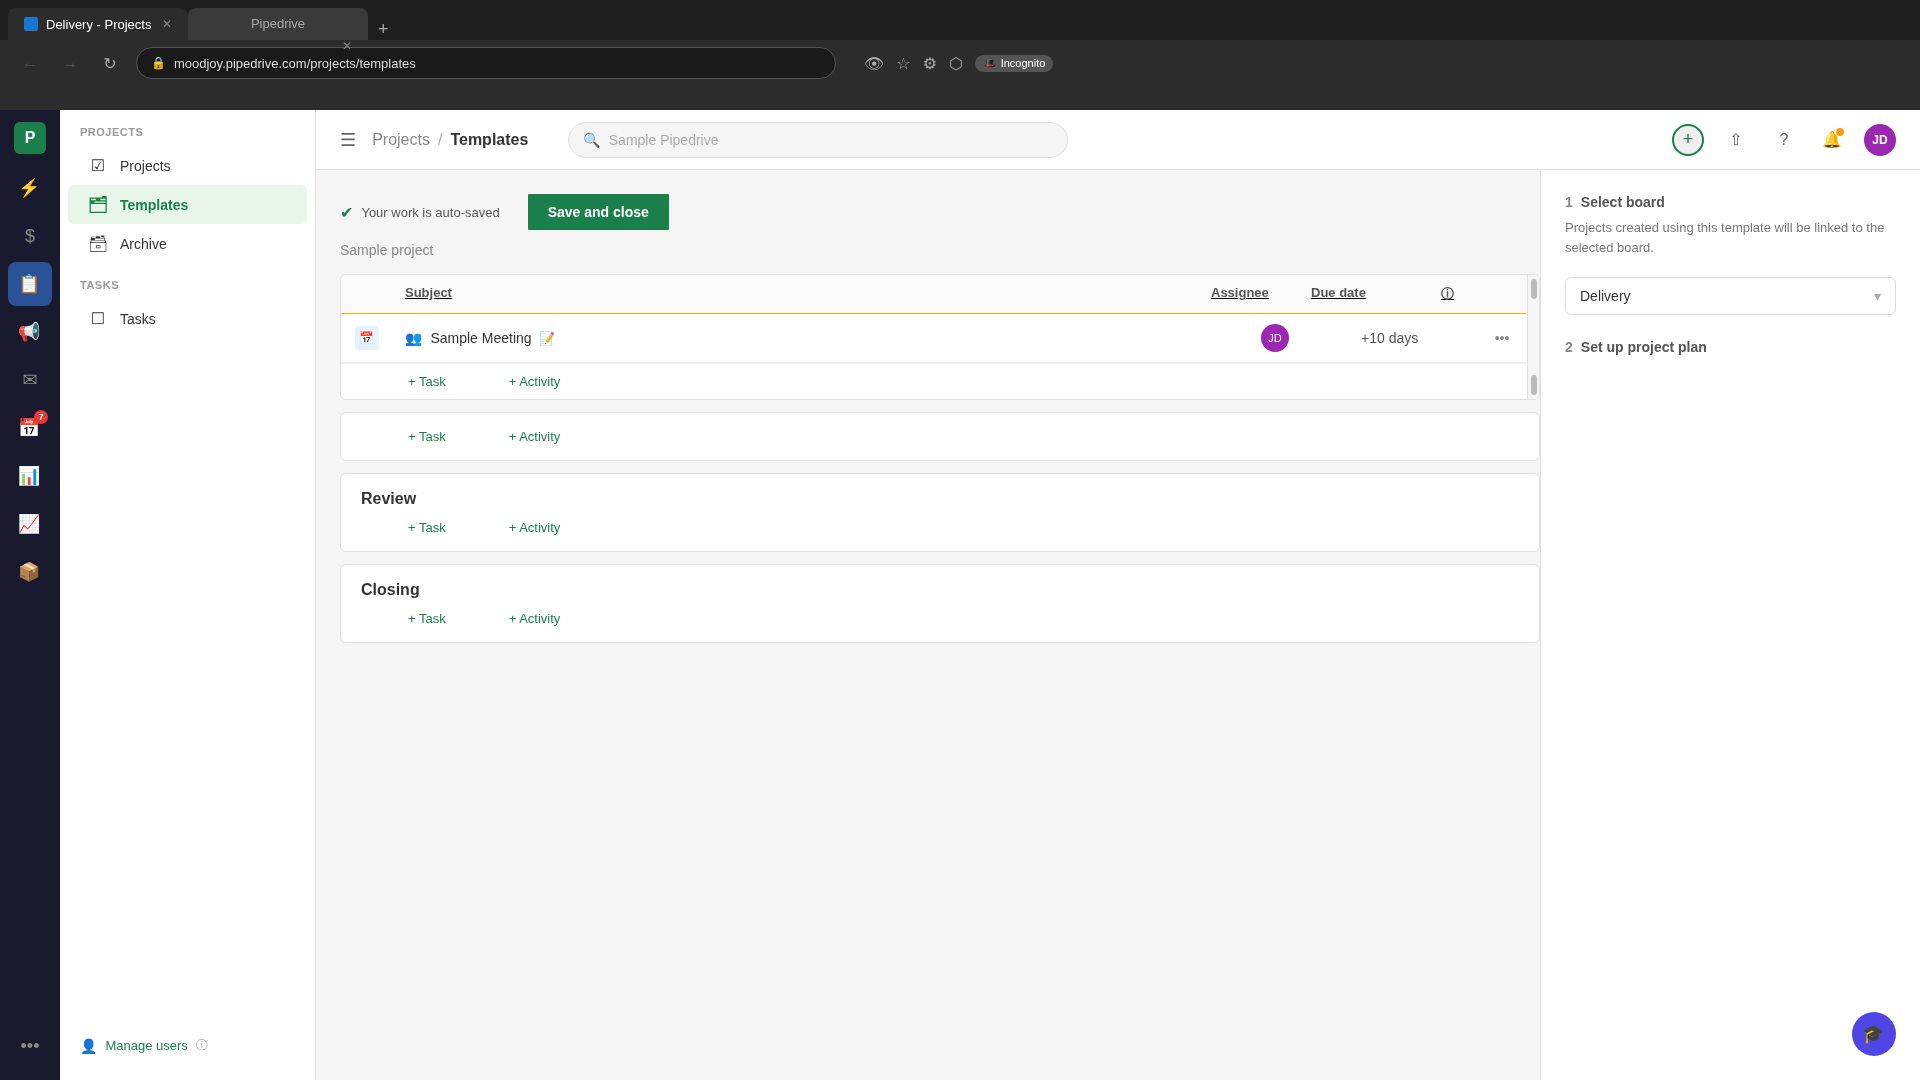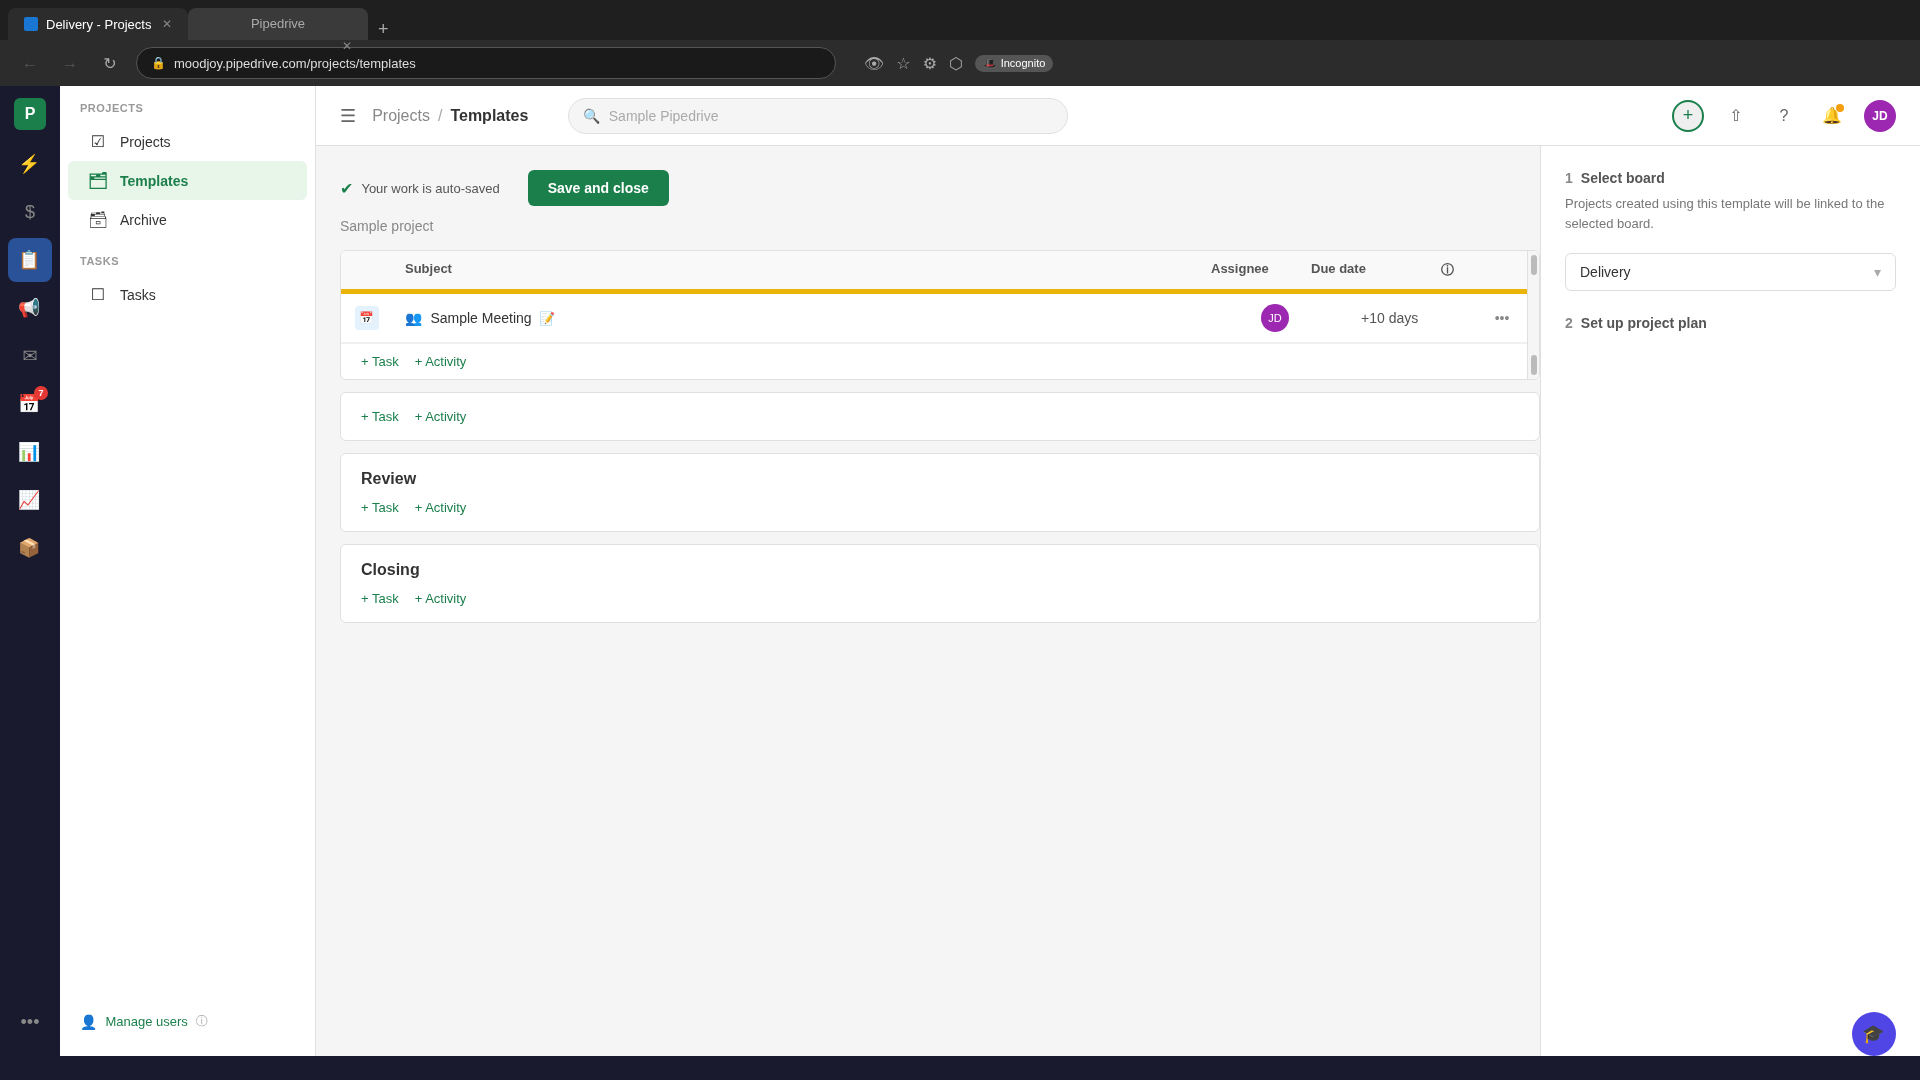--- a/index.html
+++ b/index.html
@@ -1,19 +1,19 @@
 <!DOCTYPE html>
 <html><head>
   <meta charset="utf-8">
   <style>
     * { box-sizing: border-box; margin: 0; padding: 0; }
     body { font-family: -apple-system, BlinkMacSystemFont, 'Segoe UI', sans-serif; background: #1a1a2e; width: 1920px; height: 1080px; overflow: hidden; }
 
     
-    .browser-chrome { background: #2c2c2c; height: 86px; }
+    .browser-chrome { background: #2c2c2c; height: 110px; }
     .tab-bar { background: #1f1f1f; height: 40px; display: flex; align-items: flex-end; padding: 0 0 0 8px; }
     .tab { display: flex; align-items: center; padding: 0 16px; height: 32px; border-radius: 8px 8px 0 0; font-size: 13px; color: #ccc; gap: 8px; min-width: 180px; position: relative; }
     .tab.active { background: #2c2c2c; color: #fff; }
     .tab.inactive { background: #3a3a3a; color: #aaa; flex-direction: column; }
     .tab-favicon { width: 14px; height: 14px; border-radius: 2px; }
     .tab-favicon.pipedrive { background: #1a7f4b; }
     .tab-favicon.blue { background: #1976d2; }
     .tab-close { margin-left: auto; cursor: pointer; color: #888; font-size: 12px; }
     .tab-new { background: transparent; border: none; color: #aaa; font-size: 18px; padding: 0 10px; cursor: pointer; }
     .browser-controls { background: #2c2c2c; height: 46px; display: flex; align-items: center; padding: 0 16px; gap: 12px; }
@@ -62,23 +62,23 @@
     .avatar { width: 32px; height: 32px; border-radius: 50%; background: #9c27b0; cursor: pointer; overflow: hidden; display: flex; align-items: center; justify-content: center; color: #fff; font-size: 12px; font-weight: bold; }
     .add-btn { width: 32px; height: 32px; border-radius: 50%; border: 2px solid #1a7f4b; color: #1a7f4b; display: flex; align-items: center; justify-content: center; font-size: 18px; cursor: pointer; }
 
     
     .editor-area { flex: 1; display: flex; overflow: hidden; }
     .editor-main { flex: 1; padding: 24px 0 0 24px; overflow: hidden; display: flex; flex-direction: column; }
     .editor-header { display: flex; align-items: center; justify-content: space-between; margin-bottom: 12px; padding-right: 24px; }
     .project-title { font-size: 28px; font-weight: 600; color: #222; }
     .autosave-badge { display: flex; align-items: center; gap: 8px; font-size: 13px; color: #555; margin-right: 16px; }
     .autosave-icon { color: #1a7f4b; font-size: 16px; }
-    .save-close-btn { background: #1a7f4b; color: #fff; border: none; border-radius: 6px; padding: 10px 20px; font-size: 14px; font-weight: 600; cursor: pointer; }
+    .save-close-btn { background: #1a7f4b; color: #fff; border: none; border-radius: 1px; padding: 10px 20px; font-size: 14px; font-weight: 600; cursor: pointer; }
     .project-subtitle { color: #888; font-size: 14px; margin-bottom: 16px; }
-    .table-header-row { display: flex; background: #f9f9f9; border-bottom: 5px solid #eab308; }
+    .table-header-row { display: flex; background: #f9f9f9; border-bottom: 1px solid #eab308; text-decoration: underline; }
     .th { padding: 10px 14px; font-size: 13px; font-weight: 600; color: #555; }
     .th-subject { flex: 1; }
     .th-assignee { width: 100px; }
     .th-duedate { width: 130px; }
     .th-info { width: 50px; }
     .th-actions { width: 50px; }
     .th-check { width: 50px; }
     .table-row { display: flex; align-items: center; border-bottom: 1px solid #f0f0f0; }
     .td { padding: 10px 14px; font-size: 14px; color: #333; }
     .td-check { width: 50px; text-align: center; }
@@ -86,21 +86,21 @@
     .td-assignee { width: 100px; display: flex; align-items: center; }
     .td-duedate { width: 130px; color: #555; }
     .td-actions { width: 50px; text-align: center; color: #888; }
     .meeting-icon { width: 24px; height: 24px; background: #e3f2fd; border-radius: 4px; display: flex; align-items: center; justify-content: center; color: #1976d2; font-size: 12px; }
     .user-icon-small { width: 28px; height: 28px; border-radius: 50%; overflow: hidden; background: #9c27b0; display: flex; align-items: center; justify-content: center; color: #fff; font-size: 11px; }
     .note-icon { color: #aaa; font-size: 13px; cursor: pointer; }
     .section-block { margin-bottom: 0; border: 1px solid #e0e0e0; border-radius: 6px; background: #fff; padding: 16px 20px; position: relative; }
     .section-block + .section-block { margin-top: 12px; }
     .section-title { font-size: 16px; font-weight: 600; color: #333; margin-bottom: 12px; }
     .section-actions { display: flex; gap: 16px; }
-    .section-action-btn { display: flex; align-items: center; gap: 4px; color: #1a7f4b; font-size: 13px; cursor: pointer; background: none; border: none; }
+    .section-action-btn { display: flex; align-items: center; gap: 4px; color: #1a7f4b; font-size: 13px; cursor: pointer; background: none; border: none; margin-left: 47px; }
 
     
     .right-panel { width: 380px; background: #fff; border-left: 1px solid #e0e0e0; padding: 24px; overflow-y: auto; flex-shrink: 0; }
     .step-title { font-size: 14px; font-weight: 600; color: #555; margin-bottom: 8px; display: flex; align-items: center; gap: 8px; }
     .step-num { color: #888; }
     .step-desc { font-size: 13px; color: #777; line-height: 1.5; margin-bottom: 20px; }
     .step-dropdown { width: 100%; border: 1px solid #ddd; border-radius: 6px; padding: 10px 14px; font-size: 14px; color: #333; background: #fff; display: flex; align-items: center; justify-content: space-between; cursor: pointer; margin-bottom: 24px; }
     .step-dropdown-arrow { color: #aaa; }
 
     

